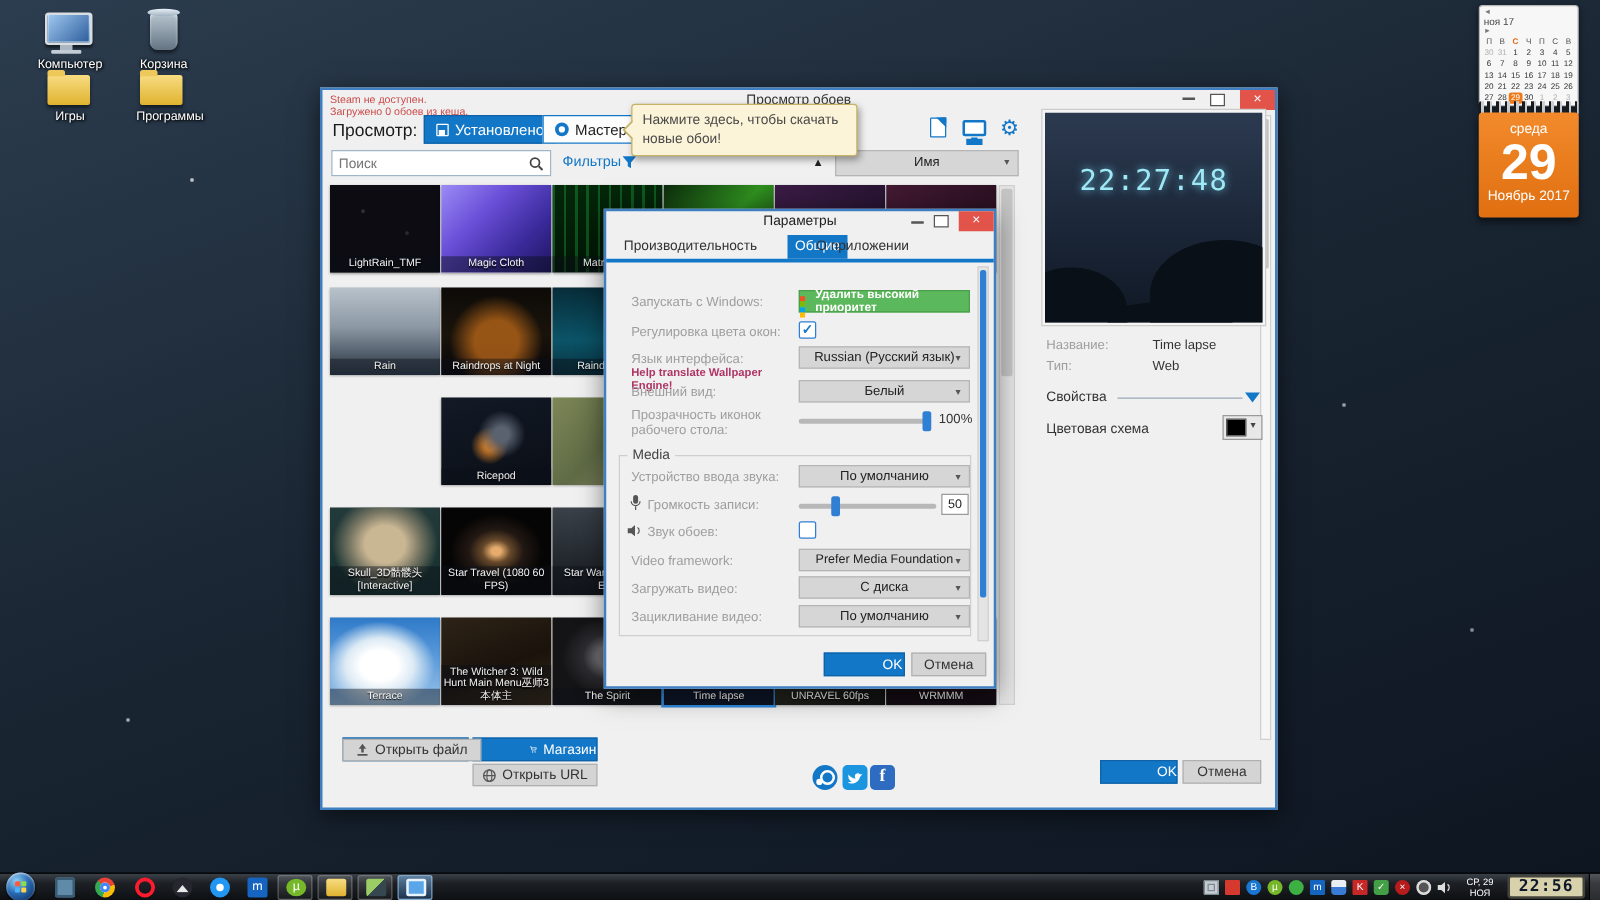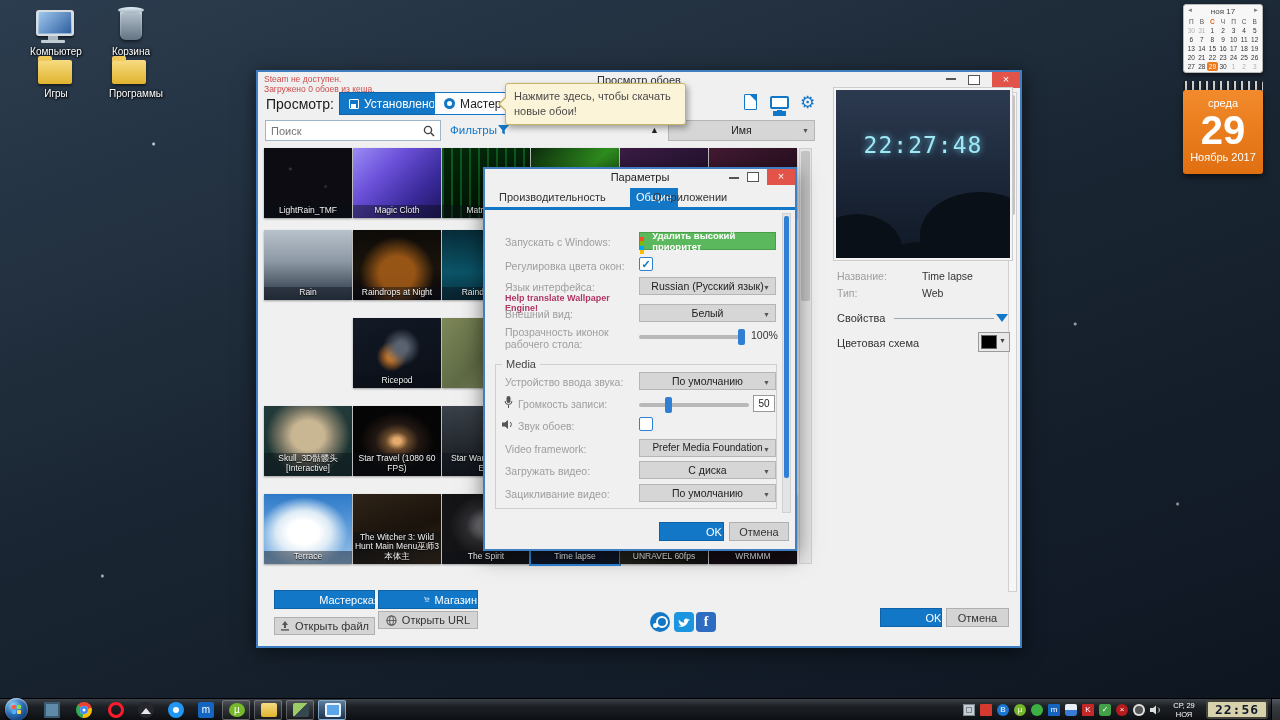--- a/index.html
+++ b/index.html
@@ -25,21 +25,21 @@
   .icon-computer .screen { position:absolute; left:3px; top:2px; right:3px; bottom:3px; background:linear-gradient(135deg,#9ec7ef,#2f5f9e); border-radius:1px; }
   .icon-computer .stand { position:absolute; left:12px; top:26px; width:10px; height:4px; background:#aab6c0; }
   .icon-computer .base { position:absolute; left:5px; top:30px; width:24px; height:3px; background:#c2ccd4; border-radius:1px; }
   .icon-bin { width:22px; height:30px; background:linear-gradient(180deg,rgba(200,214,224,.9),rgba(110,126,140,.85)); border-radius:4px 4px 6px 6px; box-shadow:inset 0 2px 2px rgba(255,255,255,.6), 0 2px 3px rgba(0,0,0,.5); }
   .icon-bin .rim { position:absolute; left:-2px; top:-3px; width:26px; height:6px; background:linear-gradient(180deg,#e8f0f6,#9fb2c0); border-radius:50%; }
   .icon-folder { width:34px; height:24px; background:linear-gradient(180deg,#f7dc82,#e0b32f); border-radius:2px; box-shadow:0 2px 3px rgba(0,0,0,.5); position:relative; }
   .icon-folder::before { content:""; position:absolute; left:0; top:-4px; width:14px; height:5px; background:#eec95a; border-radius:2px 2px 0 0; }
 
   
   .cal-mini { left:1183px; top:4px; width:80px; background:#f7f7f7; border:1px solid #b8b8b8; border-radius:3px; box-shadow:0 2px 5px rgba(0,0,0,.5); padding:2px 2px 1px; }
-  .cal-mini-head { display:flex; justify-content:space-between; align-items:flex-start; font-size:8px; color:#444; padding:0 1px 1px; }
+  .cal-mini-head { display:flex; justify-content:space-between; align-items:flex-start; font-size:8px; color:#444; padding:0 1px 1px;flex-direction:column; }
   .cal-arrow { font-size:6px; color:#777; cursor:default; }
   .cal-grid { display:grid; grid-template-columns:repeat(7,1fr); }
   .cal-h { font-size:6.5px; color:#555; text-align:center; line-height:9px; }
   .cal-h.hl { color:#e06910; font-weight:bold; }
   .cal-day { font-size:6.5px; color:#333; text-align:center; line-height:9px; }
   .cal-day.m { color:#b0b0b0; }
   .cal-day.sel { background:#ee7a19; color:#fff; border-radius:2px; }
   .cal-spiral { left:1183px; top:81px; width:80px; height:11px; background:repeating-linear-gradient(90deg,#1a1a1a 0 2px, #c9ced4 2px 4px, transparent 4px 7px); border-radius:2px; }
   .cal-tear { left:1183px; top:90px; width:80px; height:84px; background:linear-gradient(180deg,#f28a2b,#e06f10); border-radius:3px; box-shadow:0 3px 6px rgba(0,0,0,.55); color:#fff; text-align:center; }
   .cal-weekday { font-size:11px; margin-top:7px; }
@@ -369,21 +369,21 @@
     <span>Мастерская</span>
   </div>
   <div class="btn btn-blue" style="left:120px;top:518px;width:100px;height:19px;">
     <svg width="11" height="10" viewBox="0 0 11 10">
         <path d="M0,0 H2 L3,5 H9 L10,1.5 H3" fill="none" stroke="#fff" stroke-width="1.2"></path>
         <circle cx="4" cy="8" r="1.1" fill="#fff"></circle>
         <circle cx="8" cy="8" r="1.1" fill="#fff"></circle>
       </svg>
     <span>Магазин</span>
   </div>
-  <div class="btn btn-gray" style="left:16px;top:545px;width:101px;height:18px;">
+  <div class="btn btn-gray" style="left:16px;top:519px;width:111px;height:18px;">
     <svg width="10" height="10" viewBox="0 0 10 10">
         <path d="M5,0 L8,4 H6 V7 H4 V4 H2 Z" fill="#555"></path>
         <rect x="1" y="8.2" width="8" height="1.4" fill="#555"></rect>
       </svg>
     <span>Открыть файл</span>
   </div>
   <div class="btn btn-gray" style="left:120px;top:539px;width:100px;height:18px;">
     <svg width="11" height="11" viewBox="0 0 11 11">
         <circle cx="5.5" cy="5.5" r="4.6" fill="none" stroke="#555" stroke-width="1.1"></circle>
         <ellipse cx="5.5" cy="5.5" rx="2" ry="4.6" fill="none" stroke="#555" stroke-width=".9"></ellipse>

